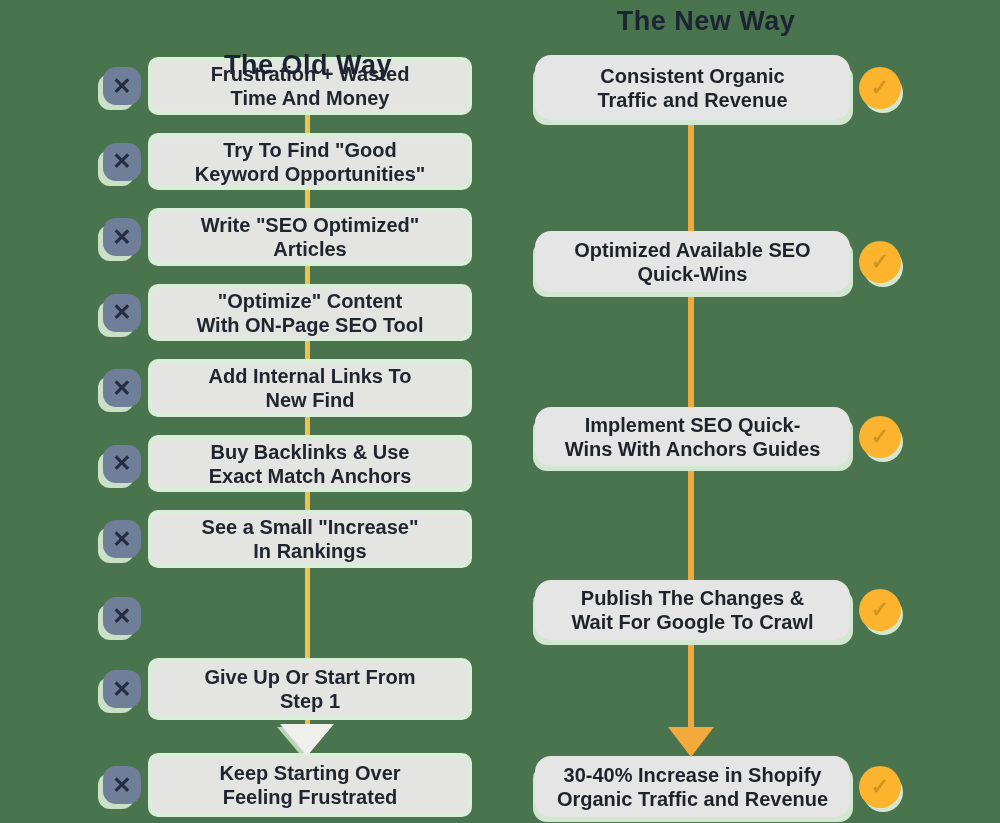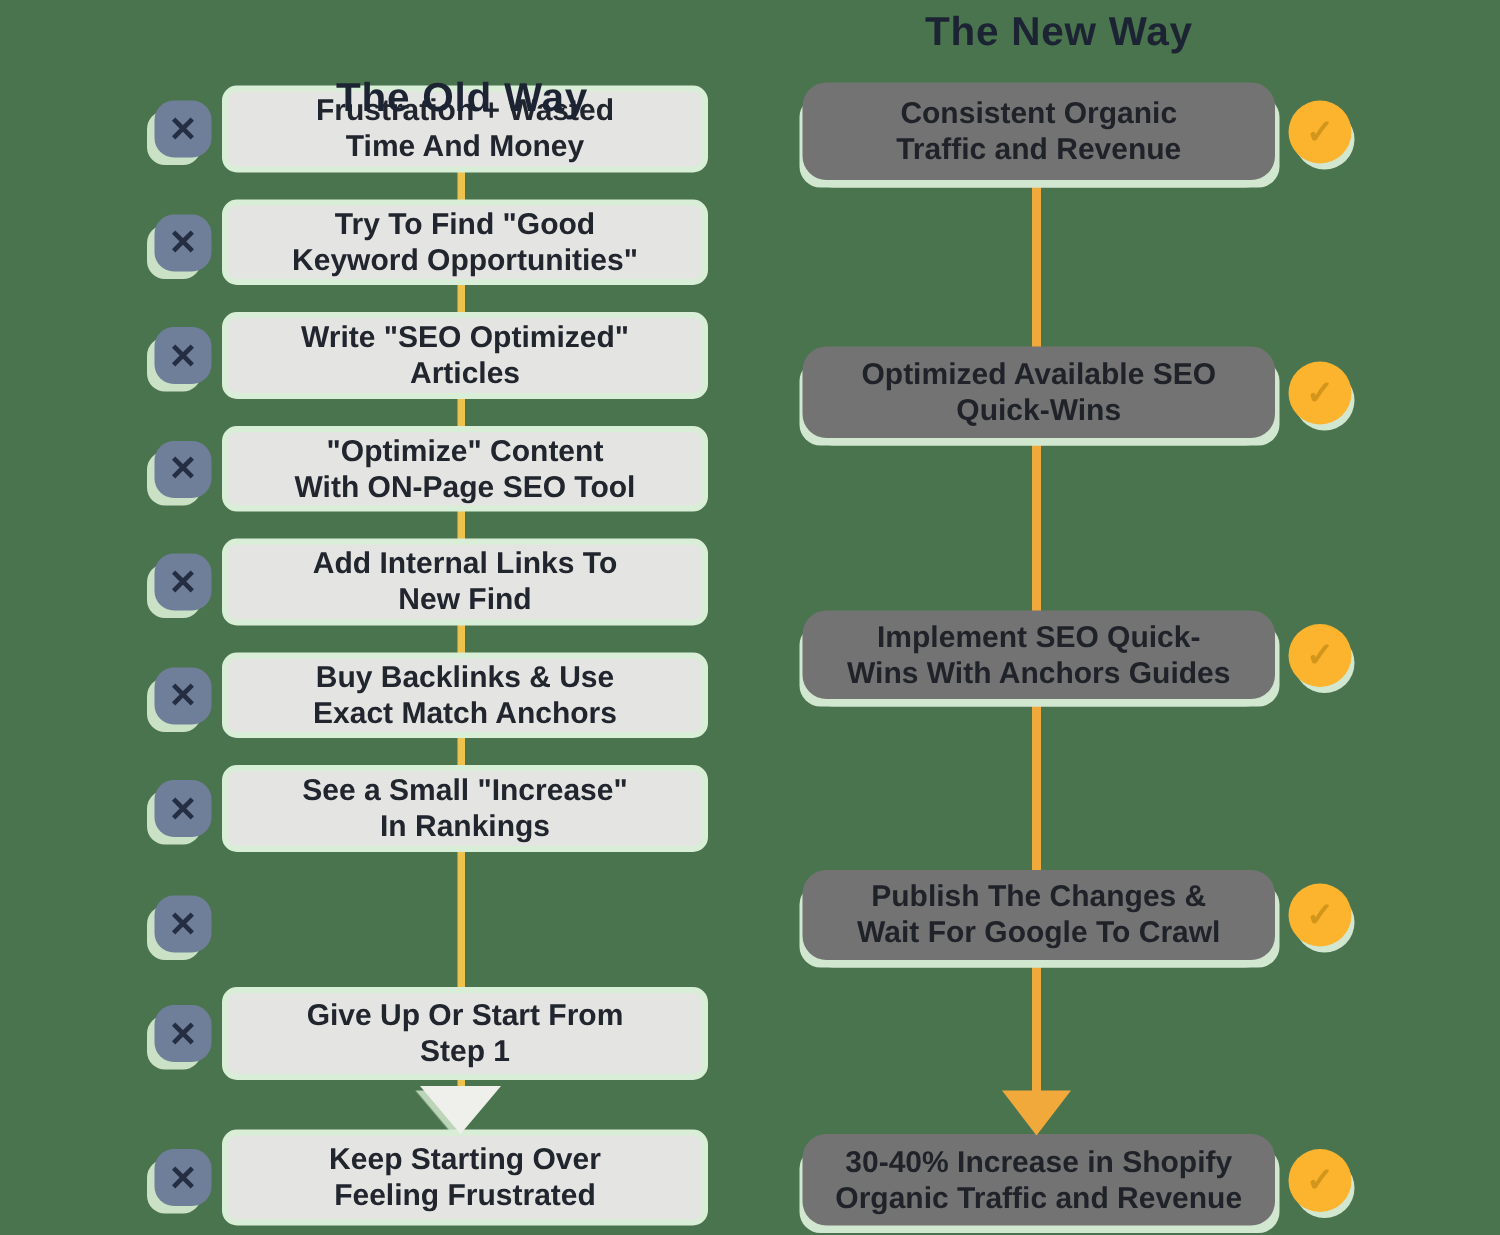--- a/index.html
+++ b/index.html
@@ -87,21 +87,21 @@
     display:flex;
     align-items:center;
     gap:9px;
     z-index:2;
   }
   .obox {
     flex:none;
     width:315px;
     height:100%;
     box-sizing:border-box;
-    background:#737373;
+    background:#e5e5e5;
     border-radius:16px;
     display:flex;
     align-items:center;
     justify-content:center;
     text-align:center;
     font-size:20px;
     font-weight:700;
     line-height:1.2;
     color:#1F2229;
     white-space:pre-line;

